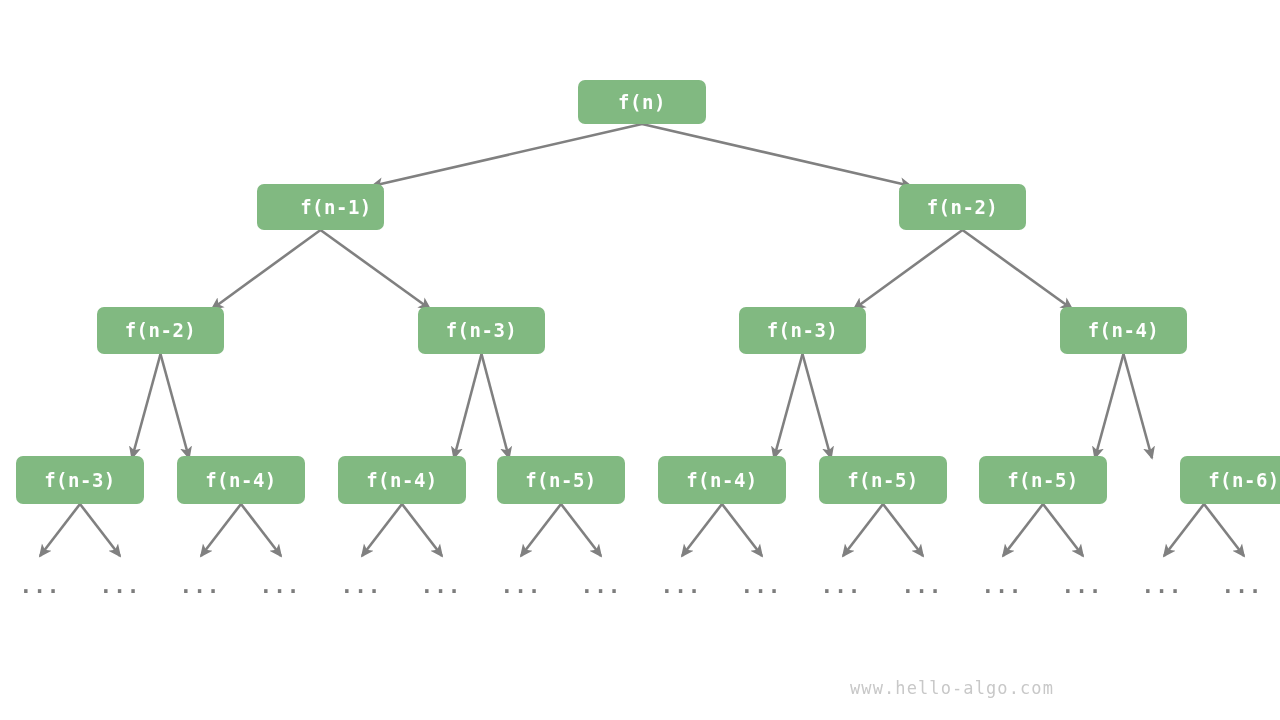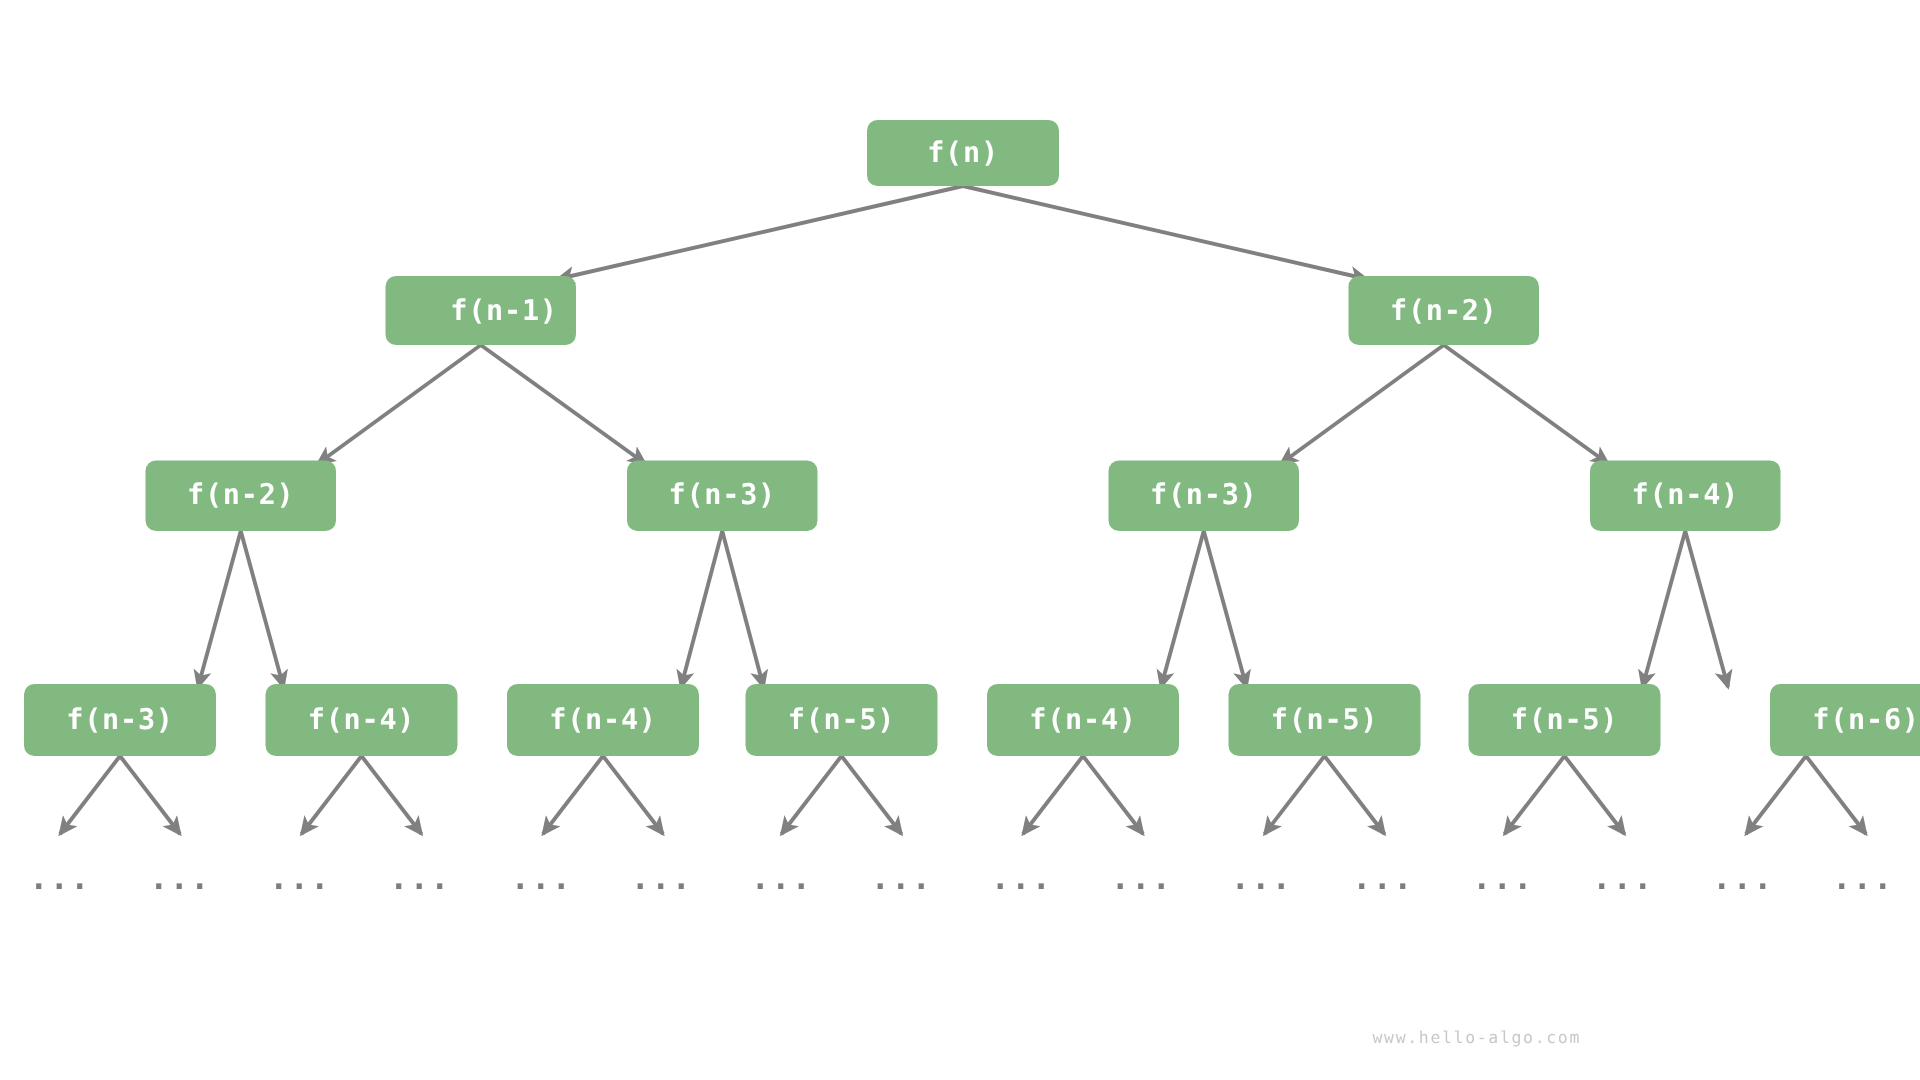--- a/index.html
+++ b/index.html
@@ -56,21 +56,21 @@
     transform: translate(-50%, -50%);
     white-space: nowrap;
     user-select: none;
   }
   #watermark {
     position: absolute;
     right: 26px;
     bottom: 22px;
     color: #c8c8c8;
     font-family: "DejaVu Sans Mono", "Liberation Mono", monospace;
-    font-size: 11px;
+    font-size: 17px;
     letter-spacing: 1.1px;
     white-space: nowrap;
     user-select: none;
   }
 </style>
 </head>
 <body>
 
 <div id="canvas" style="background: rgb(255, 255, 255);">
 

